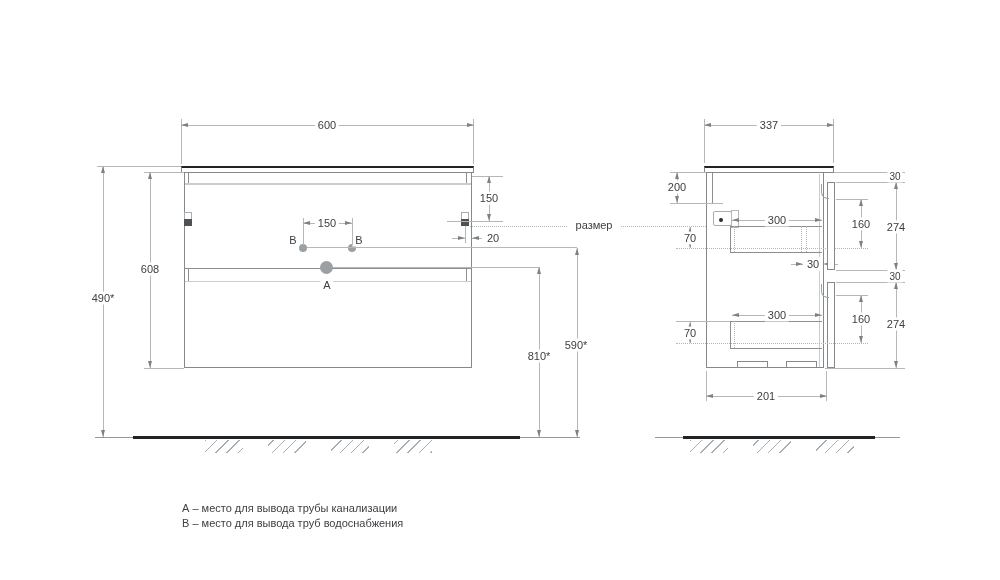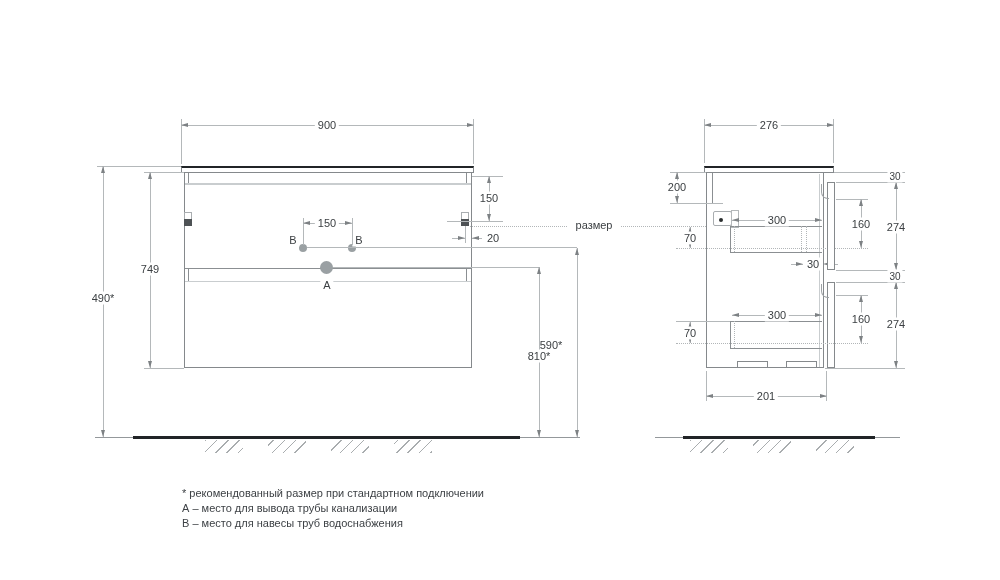--- a/index.html
+++ b/index.html
@@ -71,34 +71,34 @@
   <span class="lbl" style="left:327px;top:223px;">150</span>
 
   <div class="h" style="left:307px;top:247px;width:270px;"></div>
   <div class="h" style="left:333px;top:267px;width:206px;"></div>
 
   <div class="v" style="left:181px;top:119px;height:45px;"></div>
   <div class="v" style="left:473px;top:119px;height:45px;"></div>
   <div class="h" style="left:181px;top:125px;width:293px;"></div>
   <div class="a l" style="left:181px;top:123px;"></div>
   <div class="a r" style="left:467px;top:123px;"></div>
-  <span class="lbl" style="left:327px;top:125px;">900</span>
+  <span class="lbl" style="left:327px;top:125px;">600</span>
 
   <div class="h" style="left:97px;top:166px;width:84px;"></div>
   <div class="v" style="left:103px;top:166px;height:271px;"></div>
   <div class="a u" style="left:101px;top:166px;"></div>
   <div class="a d" style="left:101px;top:430px;"></div>
   <span class="lbl" style="left:103px;top:298px;">490*</span>
 
   <div class="h" style="left:144px;top:172px;width:40px;"></div>
   <div class="h" style="left:144px;top:368px;width:40px;"></div>
   <div class="v" style="left:150px;top:172px;height:196px;"></div>
   <div class="a u" style="left:148px;top:172px;"></div>
   <div class="a d" style="left:148px;top:361px;"></div>
-  <span class="lbl" style="left:150px;top:269px;">749</span>
+  <span class="lbl" style="left:150px;top:269px;">608</span>
 
   <div class="h" style="left:472px;top:176px;width:31px;"></div>
   <div class="h" style="left:447px;top:221px;width:56px;"></div>
   <div class="v" style="left:489px;top:176px;height:45px;"></div>
   <div class="a u" style="left:487px;top:176px;"></div>
   <div class="a d" style="left:487px;top:214px;"></div>
   <span class="lbl" style="left:489px;top:198px;">150</span>
 
   <div class="v" style="left:465px;top:226px;height:17px;"></div>
   <div class="h" style="left:452px;top:238px;width:13px;"></div>
@@ -107,21 +107,21 @@
   <div class="a l" style="left:472px;top:236px;"></div>
   <span class="lbl lf" style="left:484px;top:238px;">20</span>
 
   <div class="d" style="left:470px;top:226px;width:97px;"></div>
   <span class="lbl" style="left:594px;top:225px;">размер</span>
   <div class="d" style="left:621px;top:226px;width:91px;"></div>
 
   <div class="v" style="left:577px;top:248px;height:189px;"></div>
   <div class="a u" style="left:575px;top:248px;"></div>
   <div class="a d" style="left:575px;top:430px;"></div>
-  <span class="lbl" style="left:551px;top:345px;">590*</span>
+  <span class="lbl" style="left:576px;top:345px;">590*</span>
   <div class="v" style="left:539px;top:267px;height:170px;"></div>
   <div class="a u" style="left:537px;top:267px;"></div>
   <div class="a d" style="left:537px;top:430px;"></div>
   <span class="lbl" style="left:539px;top:356px;">810*</span>
 
   <div class="h fl" style="left:95px;top:437px;width:485px;"></div>
   <div class="thick" style="left:133px;top:436px;width:387px;height:3px;"></div>
   <div class="hatch" style="left:205px;top:440px;width:245px;height:13px;"></div>
 
   <div class="box top2" style="left:704px;top:166px;width:130px;height:7px;"></div>
@@ -219,30 +219,29 @@
   <span class="lbl sm" style="left:895px;top:176px;">30</span>
   <span class="lbl" style="left:896px;top:227px;">274</span>
   <span class="lbl sm" style="left:895px;top:276px;">30</span>
   <span class="lbl" style="left:896px;top:324px;">274</span>
 
   <div class="v" style="left:704px;top:119px;height:44px;"></div>
   <div class="v" style="left:833px;top:119px;height:44px;"></div>
   <div class="h" style="left:704px;top:125px;width:130px;"></div>
   <div class="a l" style="left:704px;top:123px;"></div>
   <div class="a r" style="left:827px;top:123px;"></div>
-  <span class="lbl" style="left:769px;top:125px;">276</span>
+  <span class="lbl" style="left:769px;top:125px;">337</span>
 
   <div class="v" style="left:706px;top:371px;height:30px;"></div>
   <div class="v" style="left:826px;top:371px;height:30px;"></div>
   <div class="h" style="left:706px;top:396px;width:121px;"></div>
   <div class="a l" style="left:706px;top:394px;"></div>
   <div class="a r" style="left:820px;top:394px;"></div>
   <span class="lbl" style="left:766px;top:396px;">201</span>
 
   <div class="h fl" style="left:655px;top:437px;width:245px;"></div>
   <div class="thick" style="left:683px;top:436px;width:192px;height:3px;"></div>
   <div class="hatch" style="left:690px;top:440px;width:177px;height:13px;"></div>
 
-  <span class="note" style="left:182px;top:487px;">* рекомендованный размер при стандартном подключении</span>
   <span class="note" style="left:182px;top:502px;text-align:center;">А – место для вывода трубы канализации</span>
-  <span class="note" style="left:182px;top:517px;">В – место для навесы труб водоснабжения</span>
+  <span class="note" style="left:182px;top:517px;">В – место для вывода труб водоснабжения</span>
 
 </div>
 
 </body></html>

